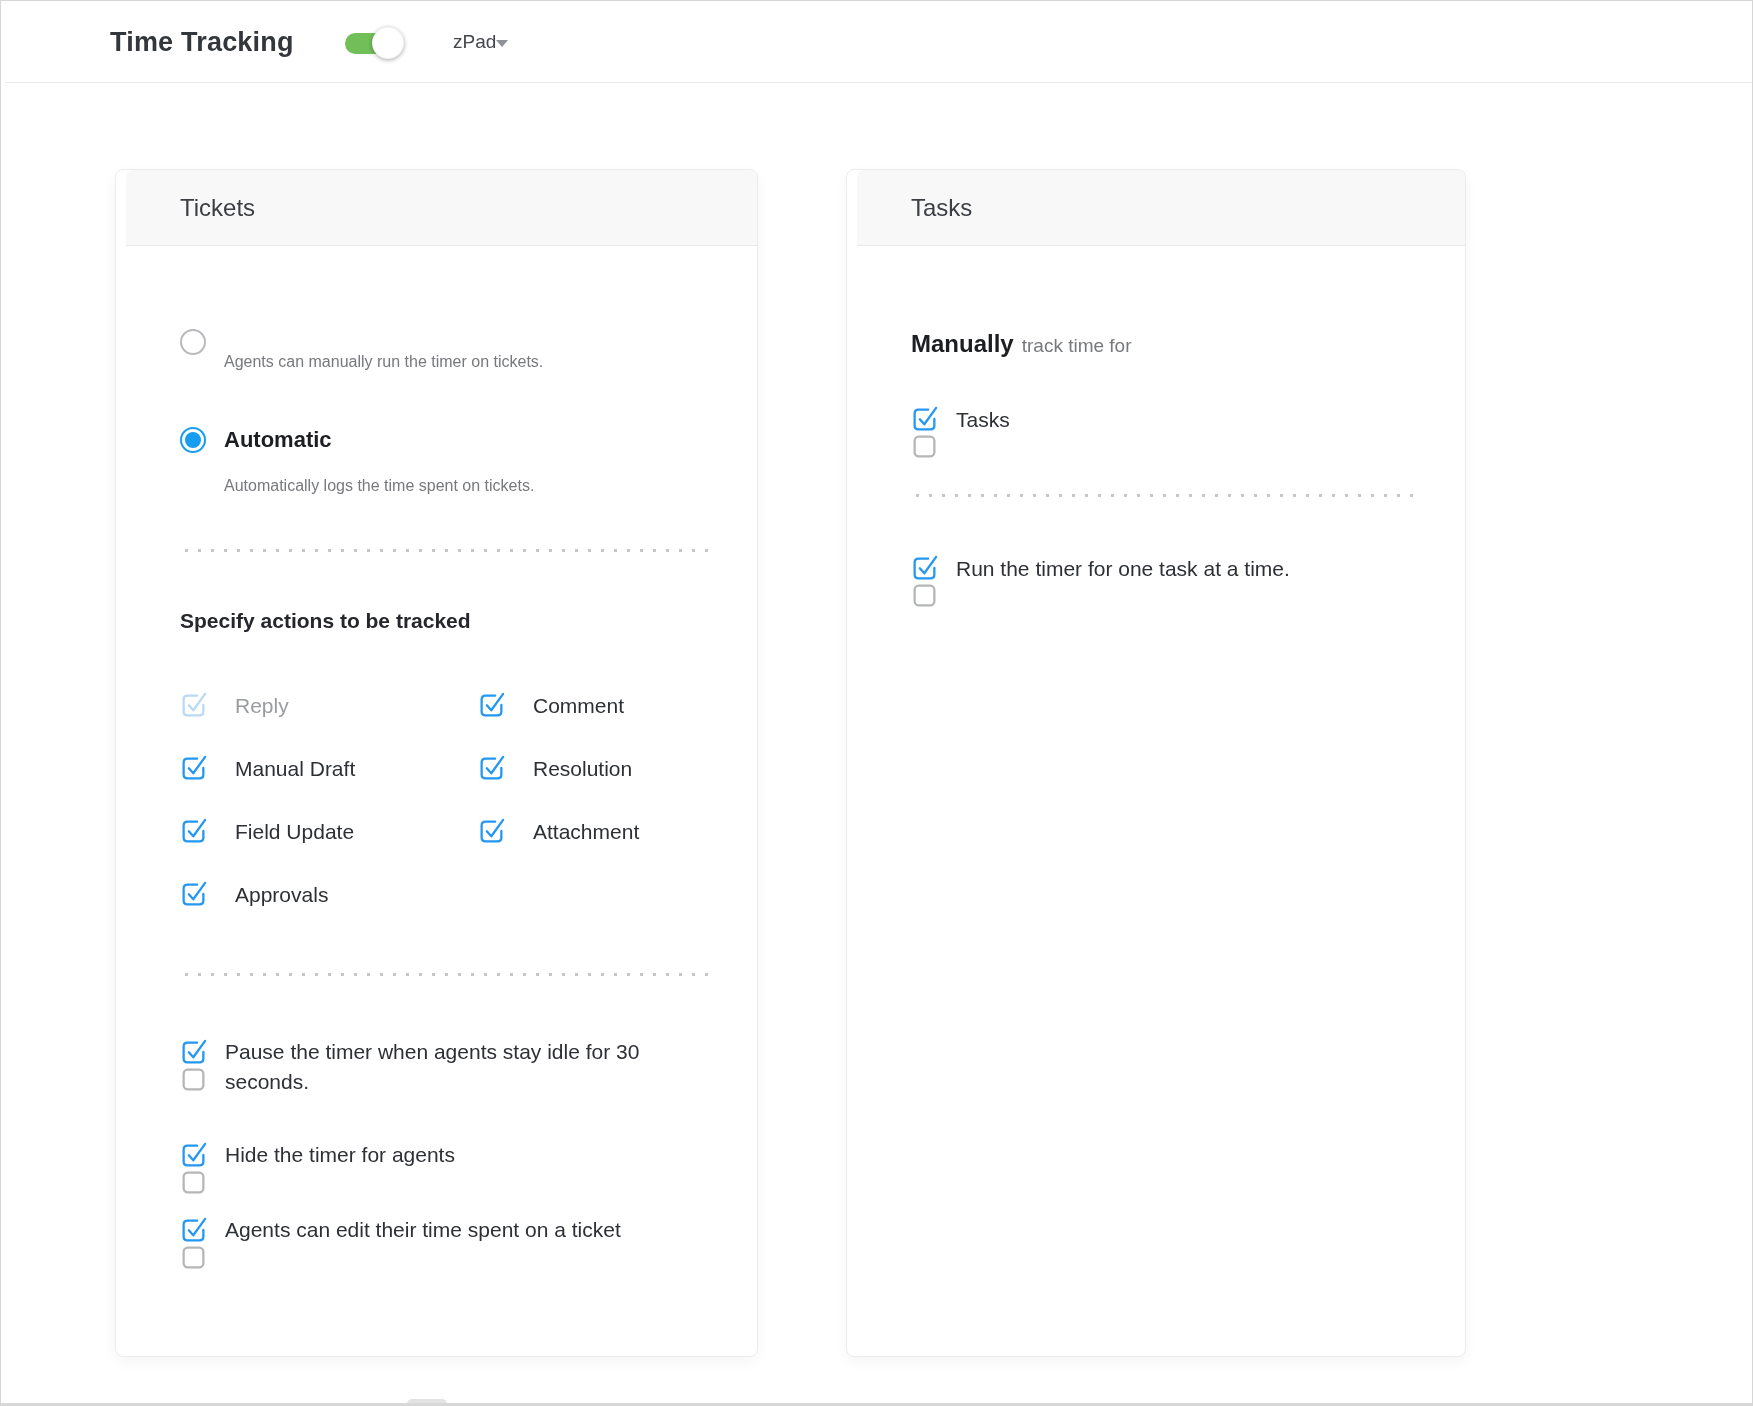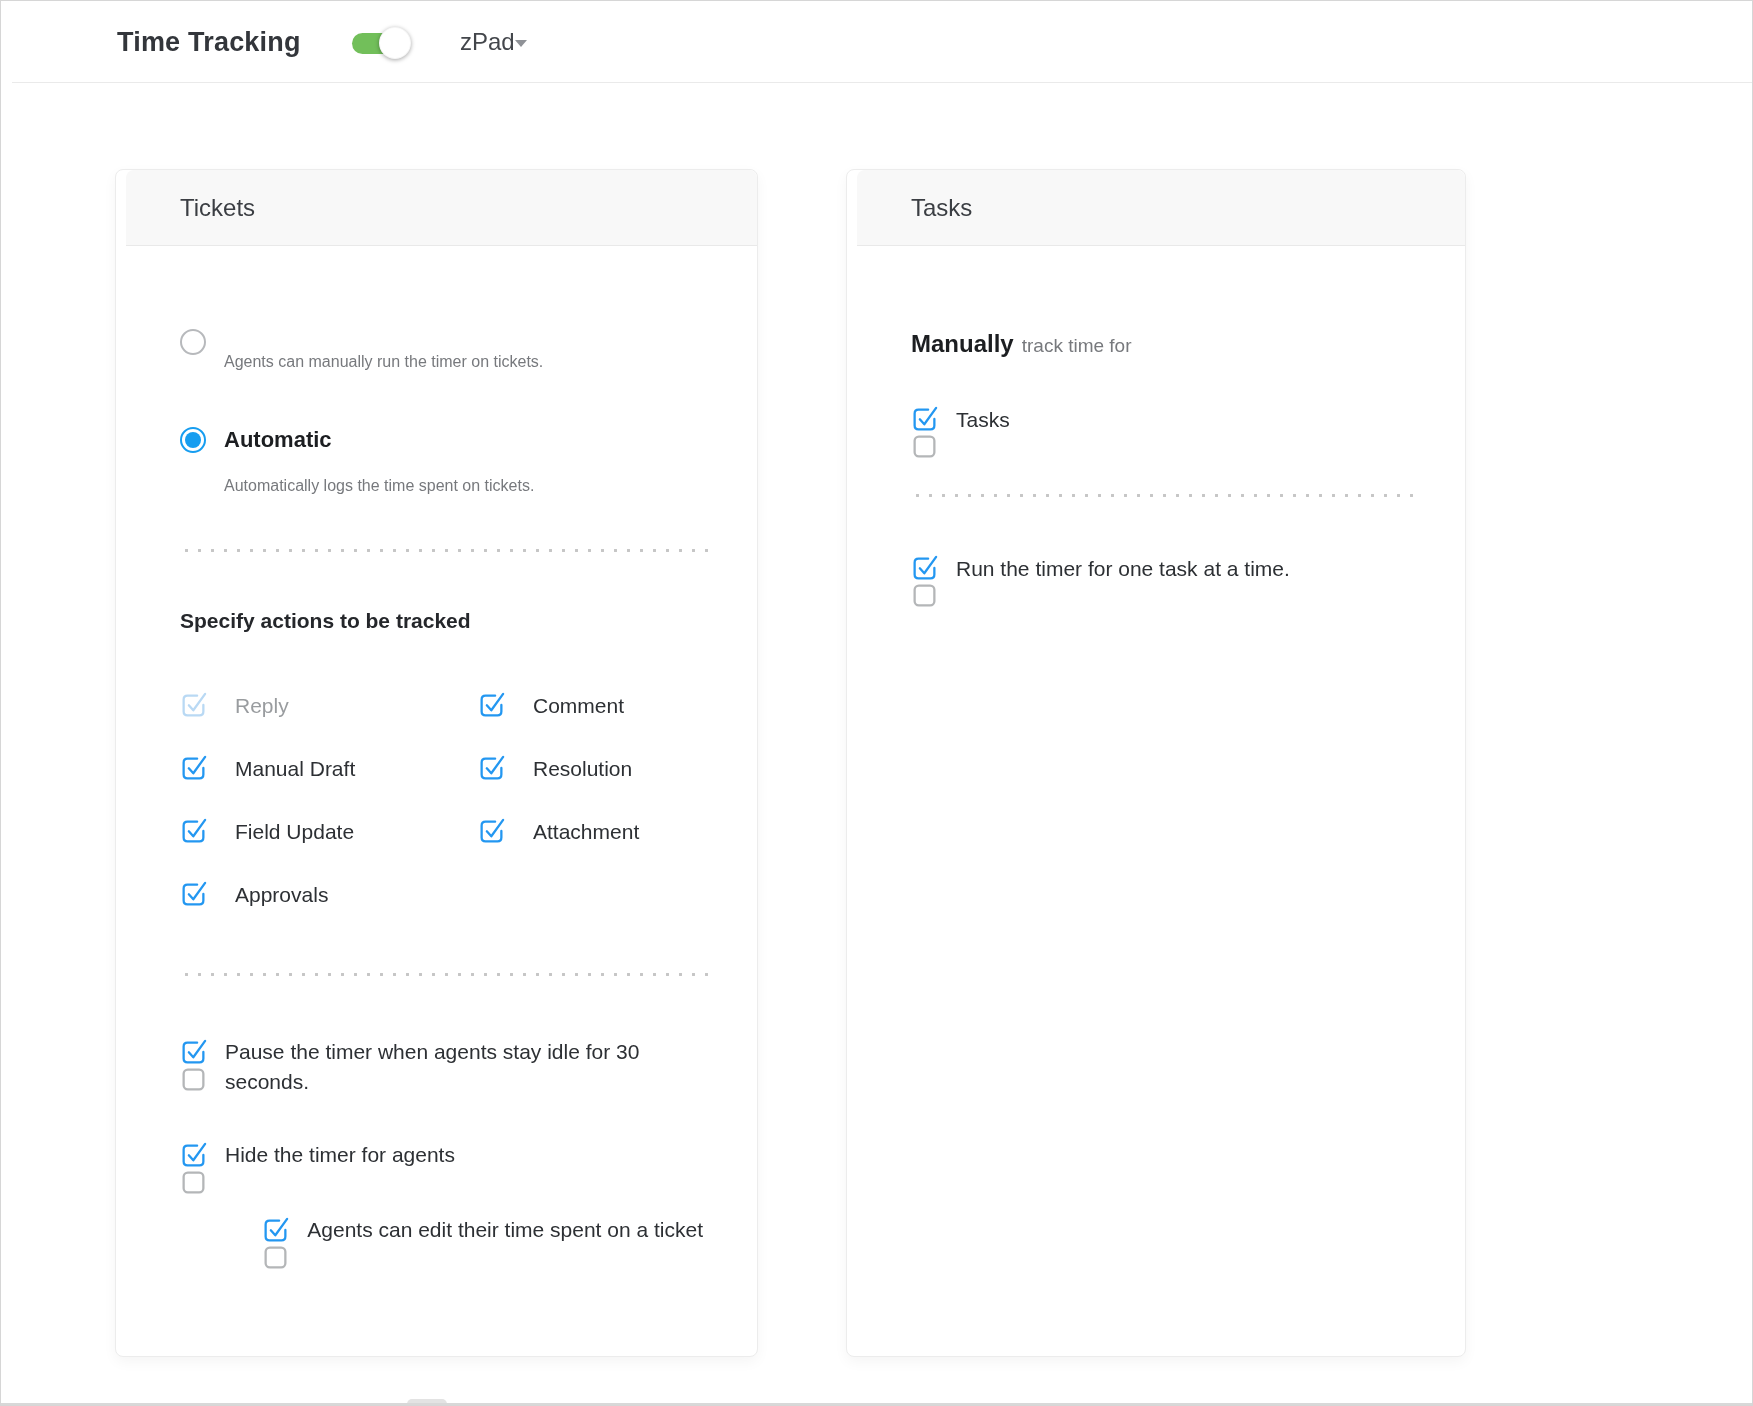--- a/index.html
+++ b/index.html
@@ -7,40 +7,40 @@
   body {
     position: relative;
     background: #ffffff;
     font-family: "Liberation Sans", "DejaVu Sans", sans-serif;
     border: 1px solid #d6d6d6;
     overflow: hidden;
   }
 
   
   .topbar {
-    position: absolute; top: 0; left: 11px; right: 0; height: 82px;
+    position: absolute; top: 0; left: 4px; right: 0; height: 82px;
     background: #fff; border-bottom: 1px solid #eaeaea;
   }
   .topbar-title {
     position: absolute; left: 105px; top: 50%; transform: translateY(-50%);
     font-size: 27px; font-weight: 700; color: #33363b; letter-spacing: .2px;
   }
   .toggle {
     position: absolute; left: 340px; top: 32px; width: 54px; height: 21px;
     border-radius: 11px; background: #72bf5a; cursor: pointer;
   }
   .toggle-knob {
     position: absolute; left: 27px; top: -6px; width: 32px; height: 32px;
     border-radius: 50%; background: #fff;
     box-shadow: 0 1px 4px rgba(0,0,0,.35), inset 0 0 0 1px rgba(0,0,0,.04);
   }
   .product {
     position: absolute; left: 448px; top: 0; height: 82px;
     display: flex; align-items: center; 
-    font-size: 24px; color: #43464b; cursor: pointer;
+    font-size: 19px; color: #43464b; cursor: pointer;
   }
   .caret {
     width: 0; height: 0; margin-top: 3px;
     border-left: 6px solid transparent; border-right: 6px solid transparent;
     border-top: 7px solid #8f9297;
   }
 
   
   .card {
     position: absolute; top: 168px; height: 1188px; background: #fff;
@@ -100,21 +100,21 @@
   .cb-label { font-size: 21px; color: #2d3034; line-height: 26px; }
   .cb-row.disabled .cb-on path { stroke: #b9d9f4; }
   .cb-row.disabled .cb-label { color: #999c9f; }
 
   
   .opt-row { display: flex; align-items: flex-start; gap: 18px; cursor: pointer; }
   .opt-row .cb-icon { margin-top: 2px; }
   .opt-row .cb-label { line-height: 30px; max-width: 470px; }
   .tickets .opt-row:nth-of-type(1) { margin-top: 61px; }
   .tickets .opt-row:nth-of-type(2) { margin-top: 43px; }
-  .tickets .opt-row:nth-of-type(3) { margin-top: 45px; justify-content: flex-end; }
+  .tickets .opt-row:nth-of-type(3) { margin-top: 45px; }
   .tasks .opt-row.tasks-item { margin-top: 46px; }
   .tasks .opt-row.run-item   { margin-top: 58px; }
   .tasks .opt-row .cb-label { line-height: 26px; }
   .tasks .opt-row { align-items: center; }
   .tasks .opt-row .cb-icon { margin-top: 0; }
 
   
   .manual-heading { margin-top: 85px; line-height: 26px; }
   .manual-heading .bold { font-size: 24px; font-weight: 700; color: #1c1e21; }
   .manual-heading .rest { font-size: 19px; color: #77797d; margin-left: 8px; }

